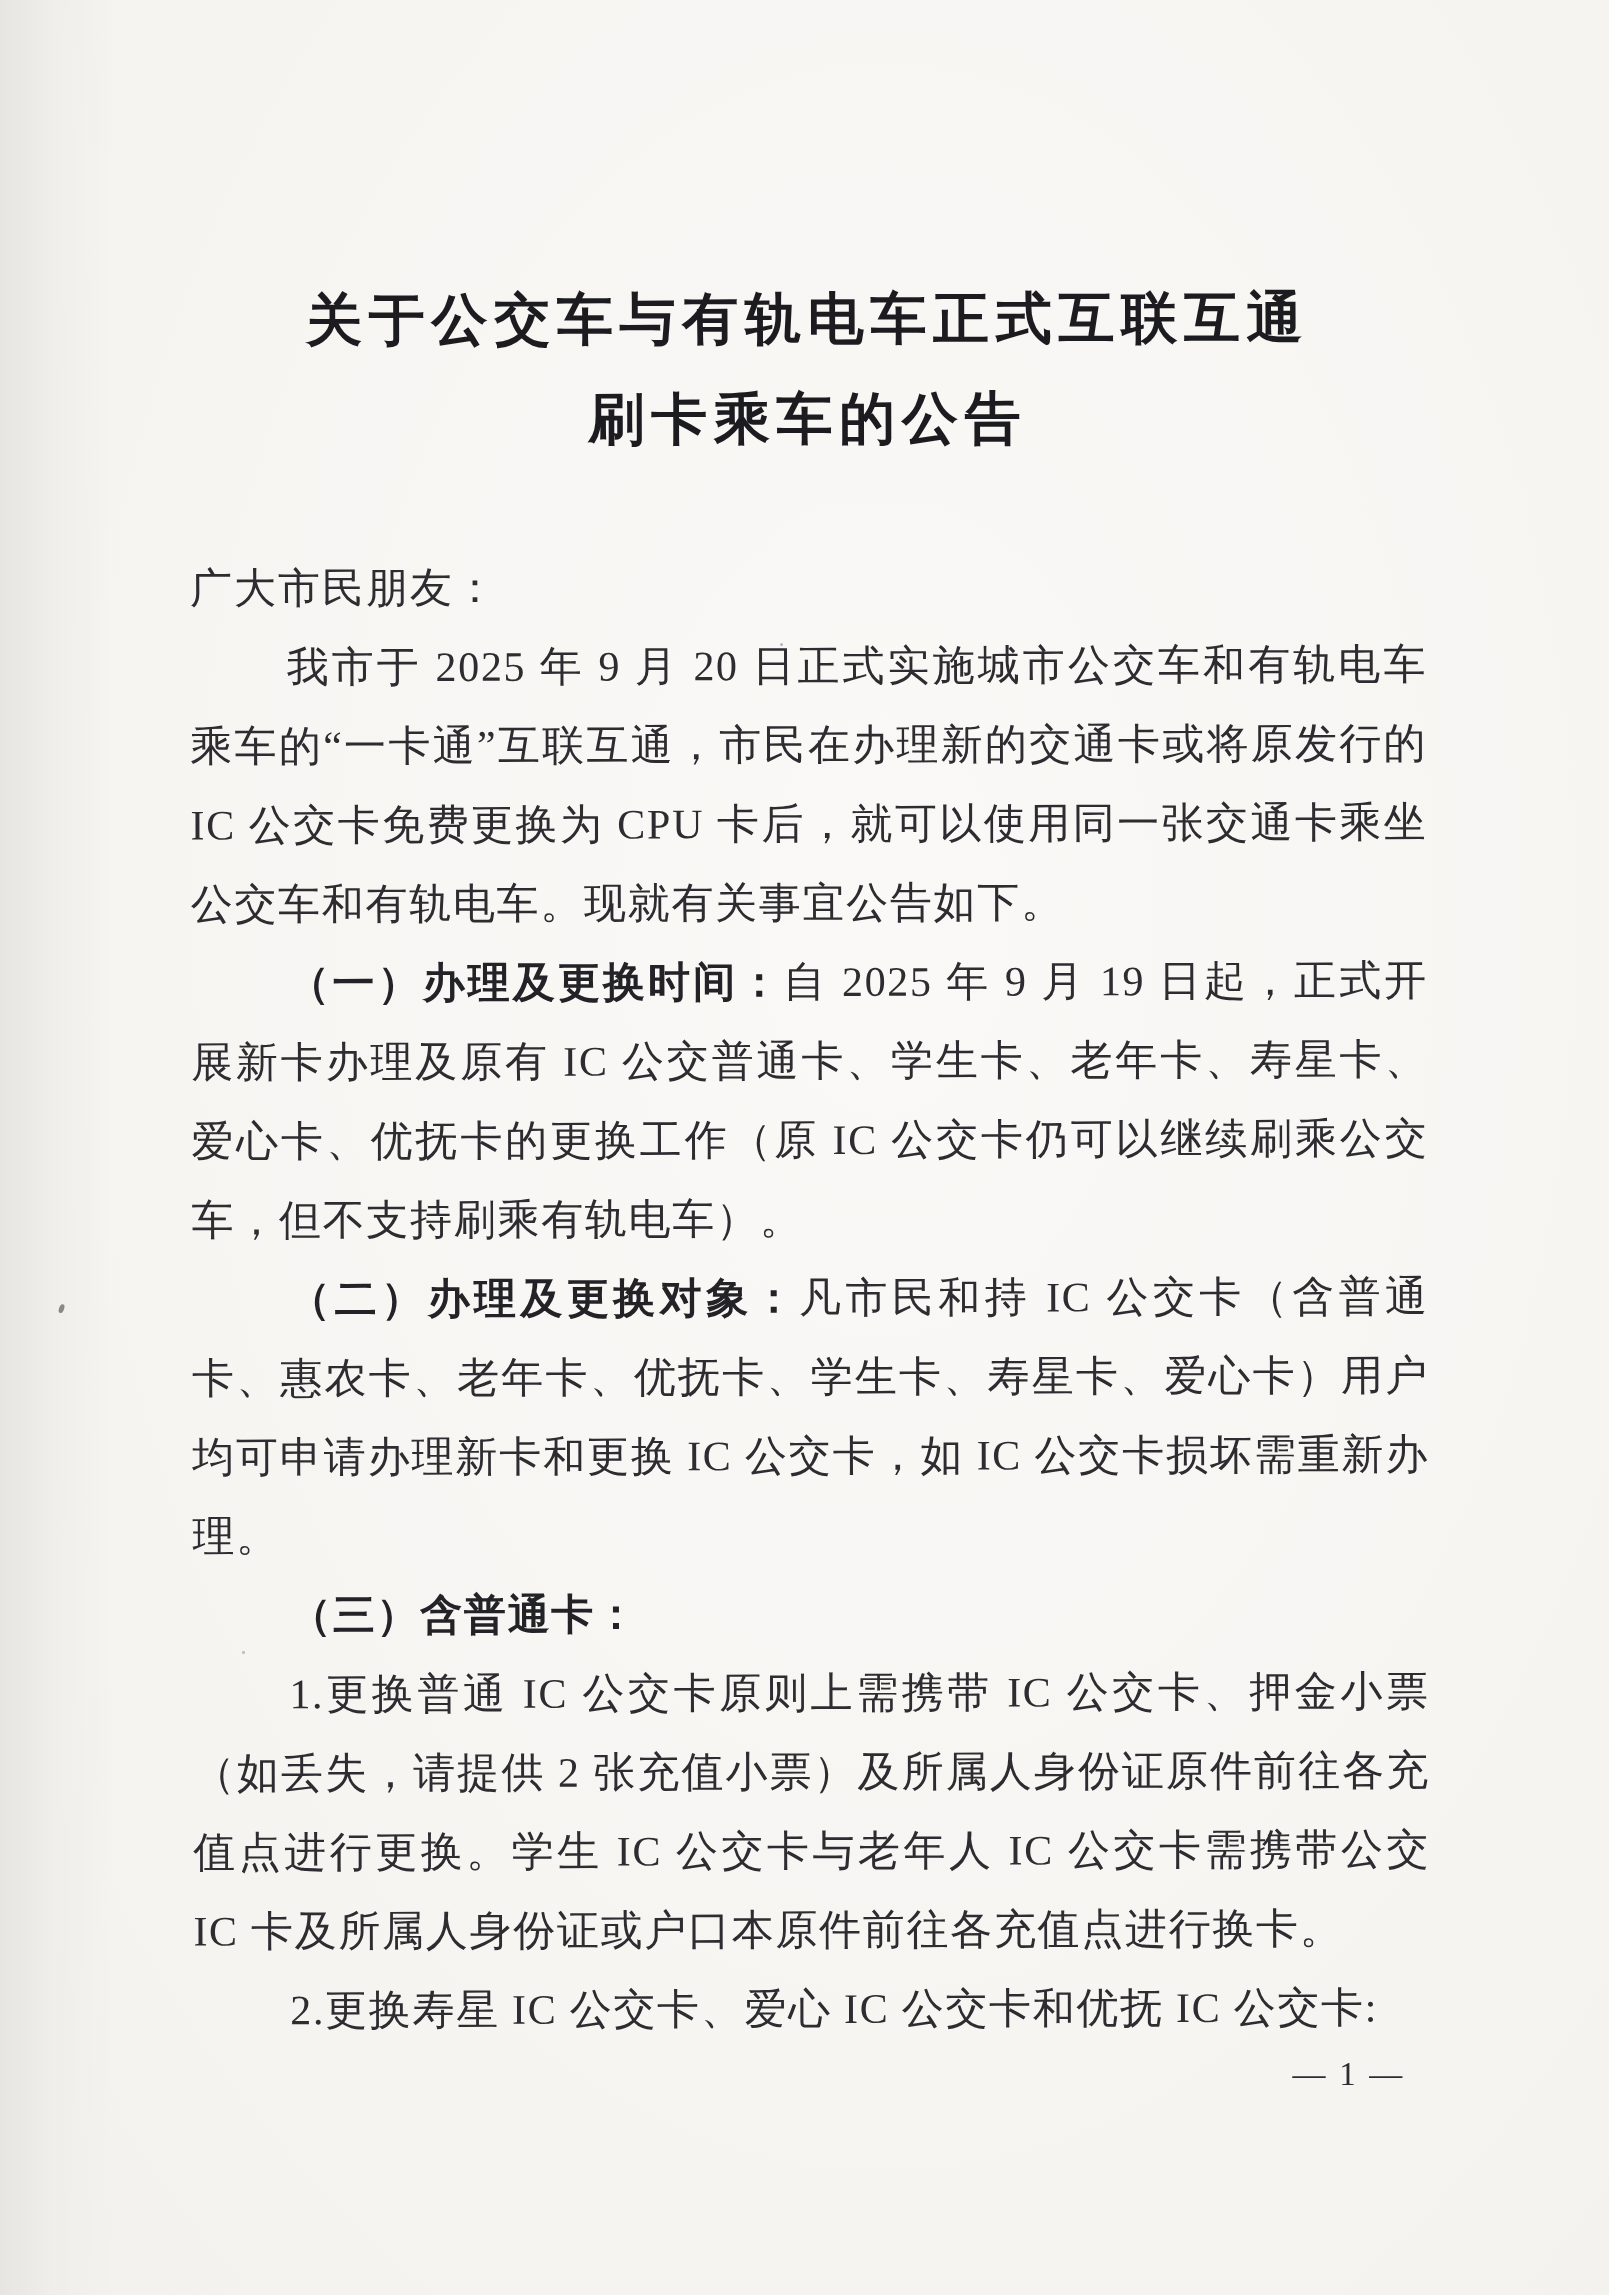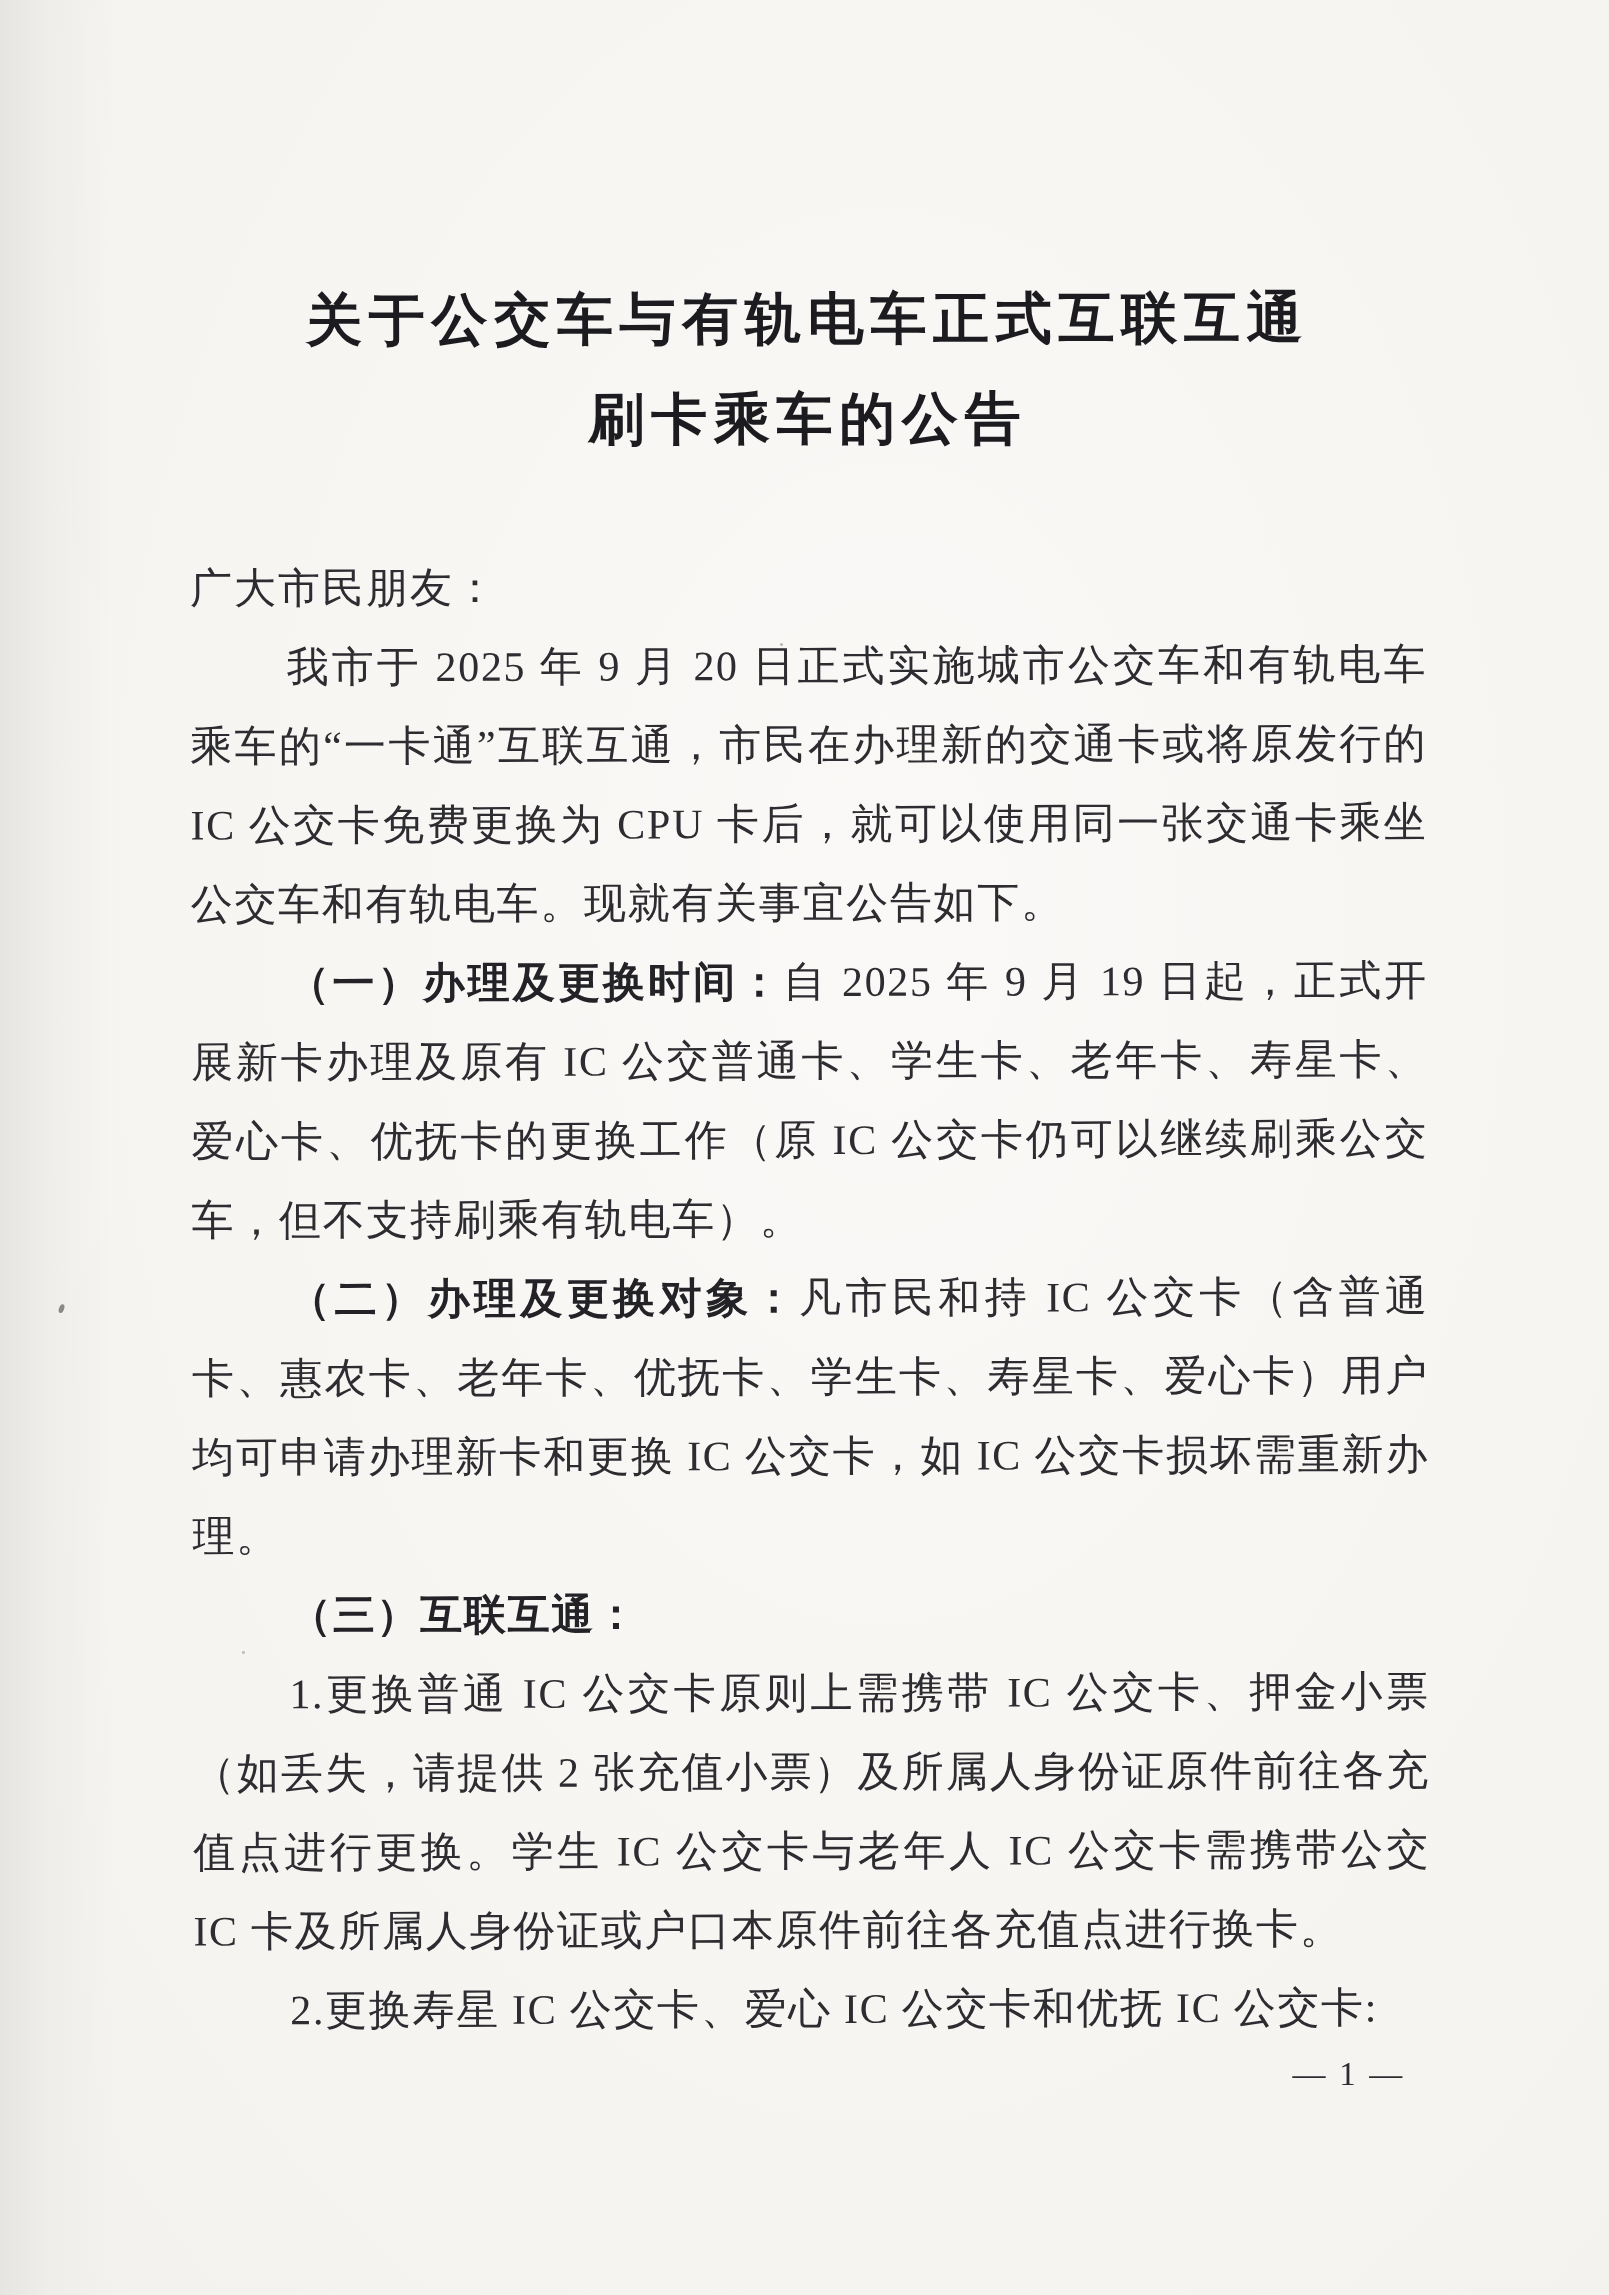--- a/index.html
+++ b/index.html
@@ -102,21 +102,21 @@
     </header>
 
     <p class="salutation">广大市民朋友：</p>
 
     <p class="para"><span class="para-head"></span><span>我市于 2025 年 9 月 20 日正式实施城市公交车和有轨电车乘车的“一卡通”互联互通，市民在办理新的交通卡或将原发行的 IC 公交卡免费更换为 CPU 卡后，就可以使用同一张交通卡乘坐公交车和有轨电车。现就有关事宜公告如下。</span></p>
 
     <p class="para"><span class="para-head">（一）办理及更换时间：</span><span>自 2025 年 9 月 19 日起，正式开展新卡办理及原有 IC 公交普通卡、学生卡、老年卡、寿星卡、爱心卡、优抚卡的更换工作（原 IC 公交卡仍可以继续刷乘公交车，但不支持刷乘有轨电车）。</span></p>
 
     <p class="para"><span class="para-head">（二）办理及更换对象：</span><span>凡市民和持 IC 公交卡（含普通卡、惠农卡、老年卡、优抚卡、学生卡、寿星卡、爱心卡）用户均可申请办理新卡和更换 IC 公交卡，如 IC 公交卡损坏需重新办理。</span></p>
 
-    <p class="para"><span class="para-head">（三）互联互通：</span><span></span></p>
+    <p class="para"><span class="para-head">（三）含普通卡：</span><span></span></p>
 
     <p class="para"><span class="para-head"></span><span>1.更换普通 IC 公交卡原则上需携带 IC 公交卡、押金小票（如丢失，请提供 2 张充值小票）及所属人身份证原件前往各充值点进行更换。学生 IC 公交卡与老年人 IC 公交卡需携带公交 IC 卡及所属人身份证或户口本原件前往各充值点进行换卡。</span></p>
 
     <p class="para"><span class="para-head"></span><span>2.更换寿星 IC 公交卡、爱心 IC 公交卡和优抚 IC 公交卡:</span></p>
 
   </div>
 
   <div class="page-number">— 1 —</div>
 
   <div class="speck speck-1"></div>

